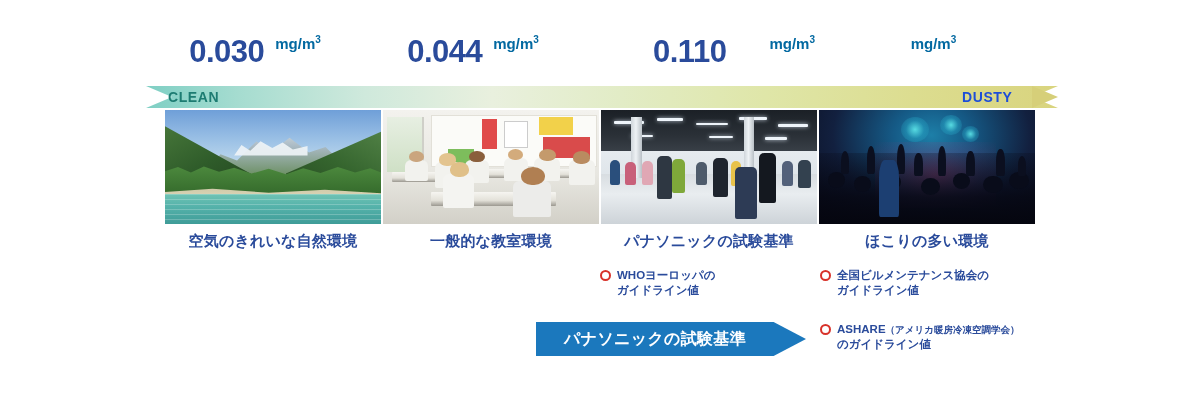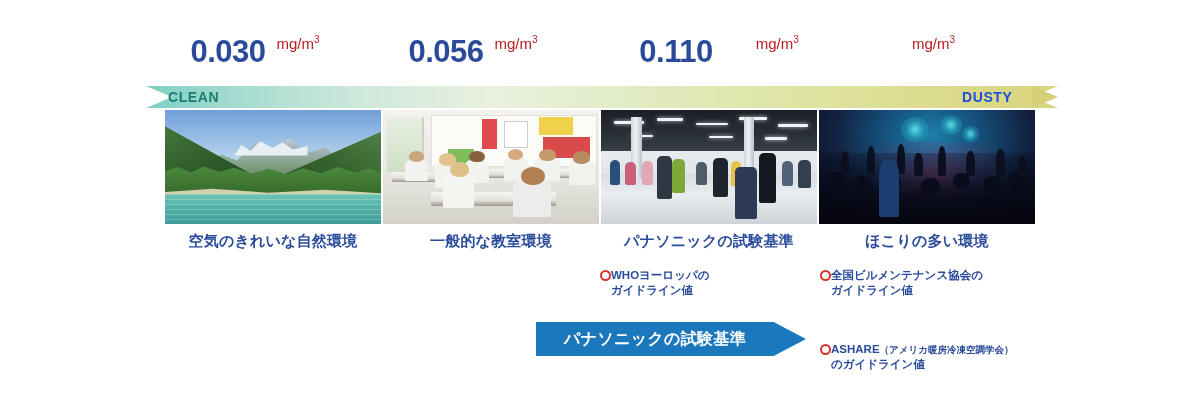--- a/index.html
+++ b/index.html
@@ -42,22 +42,22 @@
   }
   .value-num {
     font-size: 31px;
     font-weight: bold;
     color: #2a4b9b;
     letter-spacing: -0.5px;
     line-height: 1;
   }
   .value-unit {
     font-size: 15px;
-    font-weight: normal;
-    color: #b91c1c;
+    font-weight: bold;
+    color: #0369a1;
     margin-left: 11px;
     line-height: 1;
   }
   .value-unit sup {
     font-size: 10px;
     vertical-align: super;
     line-height: 0;
   }
 
   
@@ -271,20 +271,21 @@
     color: #2a4b9b;
     letter-spacing: 0.2px;
     white-space: nowrap;
   }
 
   
   .note {
     position: absolute;
     display: flex;
     align-items: flex-start;
+    gap: 6px;
     white-space: nowrap;
   }
   .note-marker {
     flex: 0 0 auto;
     width: 11px;
     height: 11px;
     margin-top: 2px;
     border: 2.5px solid #d8322a;
     border-radius: 50%;
     box-sizing: border-box;
@@ -336,24 +337,24 @@
 <body>
 
 <div id="stage">
 
   <div class="value-row">
     <div class="value-cell" style="left:0px;">
       <span class="value-num">0.030</span>
       <span class="value-unit"><span>mg/m</span><sup>3</sup></span>
     </div>
     <div class="value-cell" style="left:218px;">
-      <span class="value-num">0.056</span>
+      <span class="value-num">0.044</span>
       <span class="value-unit"><span>mg/m</span><sup>3</sup></span>
     </div>
-    <div class="value-cell" style="left:464px;gap:32px;">
+    <div class="value-cell" style="left:479px;gap:32px;">
       <span class="value-num">0.110</span>
       <span class="value-unit"><span>mg/m</span><sup>3</sup></span>
     </div>
     <div class="value-cell" style="left:673px;">
       <span class="value-unit"><span>mg/m</span><sup>3</sup></span>
     </div>
   </div>
 
   <div class="scale-bar"></div>
   <div class="scale-arrow-tip-right"></div>
@@ -476,21 +477,21 @@
   </div>
 
   <div class="note" style="left:820px;top:268px;">
     <span class="note-marker"></span>
     <span class="note-text">
       <span>全国ビルメンテナンス協会の</span><br>
       <span>ガイドライン値</span>
     </span>
   </div>
 
-  <div class="note" style="left:820px;top:322px;margin-top:20px;">
+  <div class="note" style="left:820px;top:322px;">
     <span class="note-marker"></span>
     <span class="note-text">
       <span>ASHARE</span><span class="sub">（アメリカ暖房冷凍空調学会）</span><br>
       <span>のガイドライン値</span>
     </span>
   </div>
 
   <div class="banner">
     <div class="banner-body"></div>
     <div class="banner-text">パナソニックの試験基準</div>

